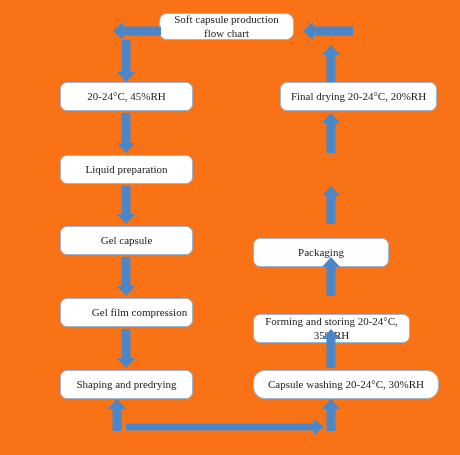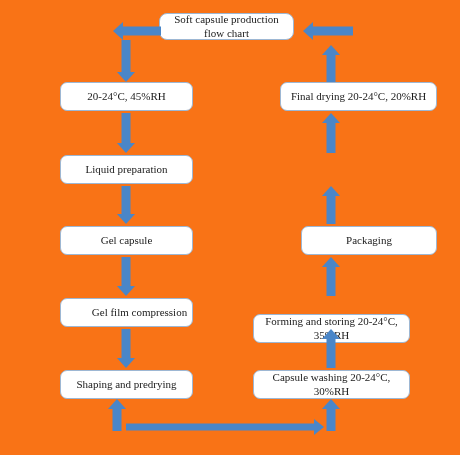--- a/index.html
+++ b/index.html
@@ -174,27 +174,27 @@
       <div class="head"></div>
   </div>
   <div class="arrow arrow-down" style="left:117px; top:329px; width:18px; height:39px;">
     <div class="shaft"></div>
       <div class="head"></div>
   </div>
 
   <div class="node" style="left:253px; top:82px; width:157px; height:29px;margin-left:27px;">
     <span>Final drying 20-24°C, 20%RH</span>
   </div>
-  <div class="node" style="left:253px; top:226px; width:136px; height:29px;margin-left:48px;">
+  <div class="node" style="left:253px; top:238px; width:136px; height:29px;">
     <span>Packaging</span>
   </div>
   <div class="node" style="left:253px; top:314px; width:157px; height:29px;">
     <span>Forming and storing 20-24°C, 35%RH</span>
   </div>
-  <div class="node" style="left:253px; top:370px; width:157px; height:29px;">
+  <div class="node" style="left:253px; top:370px; width:186px; height:29px;border-radius:12px;">
     <span>Capsule washing 20-24°C, 30%RH</span>
   </div>
 
   <div class="arrow arrow-up" style="left:322px; top:113px; width:18px; height:40px;">
     <div class="shaft"></div>
       <div class="head"></div>
   </div>
   <div class="arrow arrow-up" style="left:322px; top:186px; width:18px; height:38px;">
     <div class="shaft"></div>
       <div class="head"></div>

